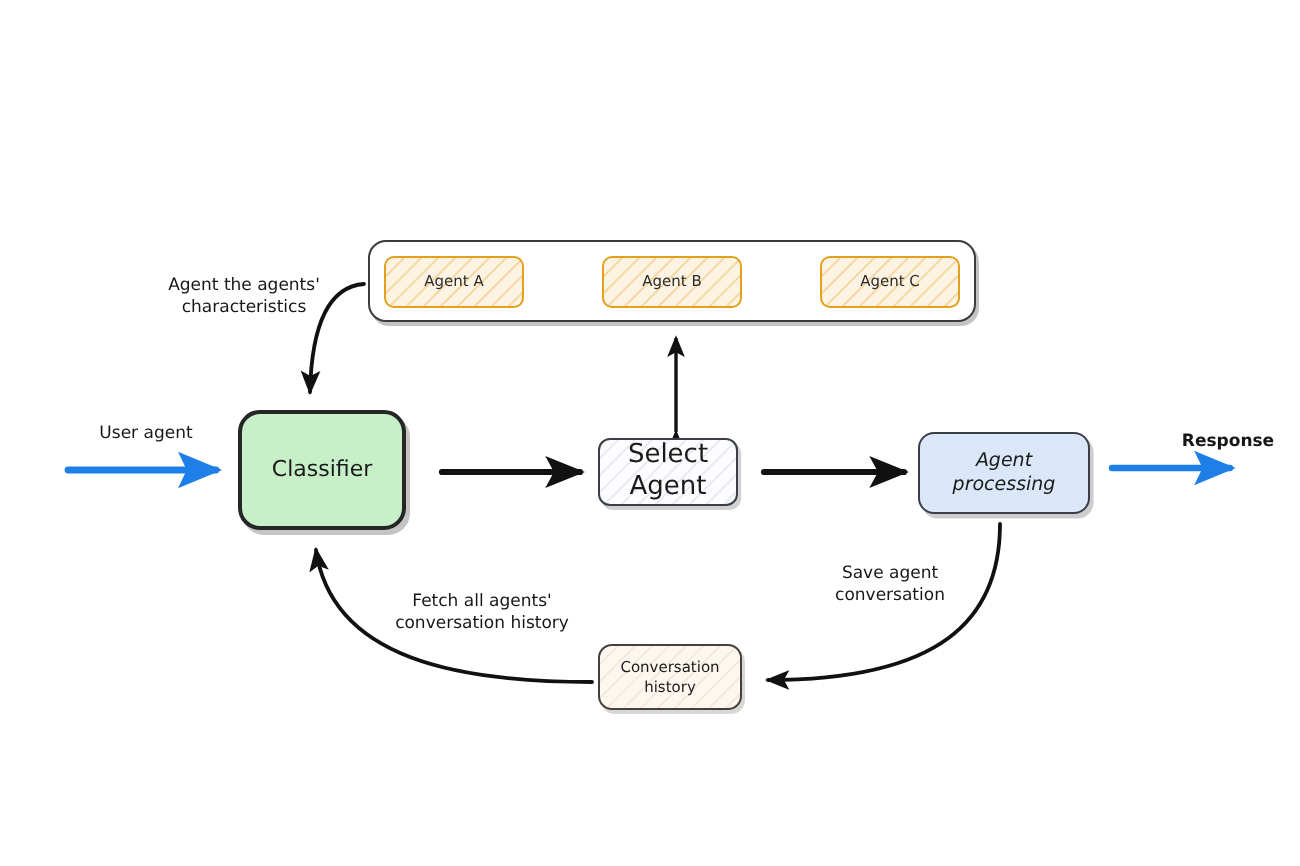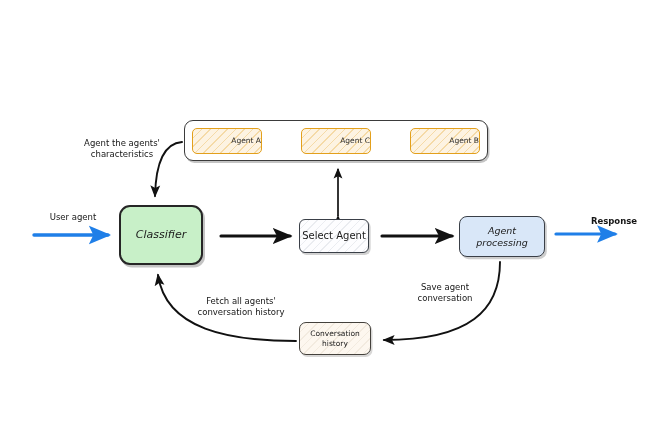--- a/index.html
+++ b/index.html
@@ -58,56 +58,55 @@
     border-radius: 5px;
     background-color: #fdf3e2;
     background-image: repeating-linear-gradient(
         135deg,
         rgba(226,160,30,0.30) 0px,
         rgba(226,160,30,0.30) 1px,
         rgba(255,255,255,0) 1px,
         rgba(255,255,255,0) 6px);
     display: flex;
     align-items: center;
-    justify-content: flex-end;
+    justify-content: center;
     font-size: 7.5px;
     color: #2b2b2b;
   }
 
   
   #classifier {
     left: 119px;
     top: 205px;
     width: 84px;
     height: 60px;
     border: 2px solid #262626;
     border-radius: 11px;
     background: #c8f0c8;
     box-shadow: 2px 2.5px 0 rgba(70,70,70,0.32);
     font-size: 11px;
-    font-style: italic;
   }
 
   
   #select-agent {
     left: 299px;
     top: 219px;
     width: 70px;
     height: 34px;
     border: 1.5px solid #3a3f47;
     border-radius: 6px;
     background-color: #fdfdff;
     background-image: repeating-linear-gradient(
         135deg,
         rgba(150,160,175,0.18) 0px,
         rgba(150,160,175,0.18) 1px,
         rgba(255,255,255,0) 1px,
         rgba(255,255,255,0) 6px);
     box-shadow: 1.6px 2px 0 rgba(90,90,90,0.28);
-    font-size: 10px;
+    font-size: 13px;
   }
 
   
   #agent-processing {
     left: 459px;
     top: 216px;
     width: 86px;
     height: 41px;
     border: 1.6px solid #3a3f47;
     border-radius: 8px;
@@ -182,24 +181,24 @@
   <path d="M500,262 C500,310 470,340 384,340" stroke="#111111" stroke-width="1.9" fill="none" marker-end="url(#arrow-black)" stroke-linecap="round"></path>
 
   <path d="M296,341 C230,341 166,330 158,275" stroke="#111111" stroke-width="1.9" fill="none" marker-end="url(#arrow-black)" stroke-linecap="round"></path>
 </svg>
 
 <div class="node" id="agents-panel">
   <div class="agent-chip">
     <span>Agent A</span>
   </div>
   <div class="agent-chip">
-    <span>Agent C</span>
+    <span>Agent B</span>
   </div>
   <div class="agent-chip">
-    <span>Agent B</span>
+    <span>Agent C</span>
   </div>
 </div>
 
 <div class="node" id="classifier">
   <span class="node-label">Classifier</span>
 </div>
 
 <div class="node" id="select-agent">
   <span class="node-label">Select Agent</span>
 </div>

